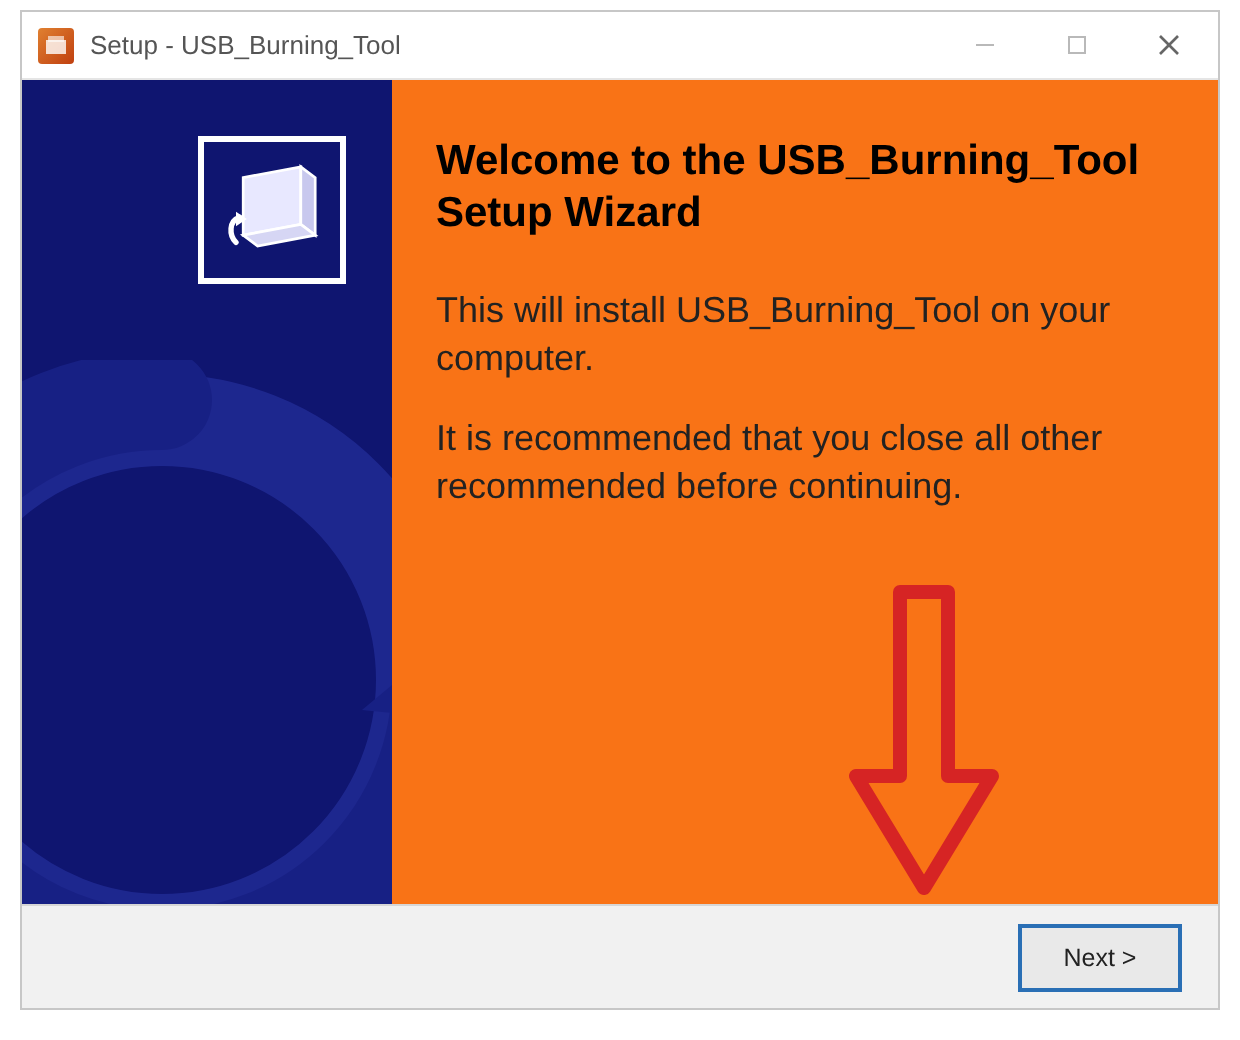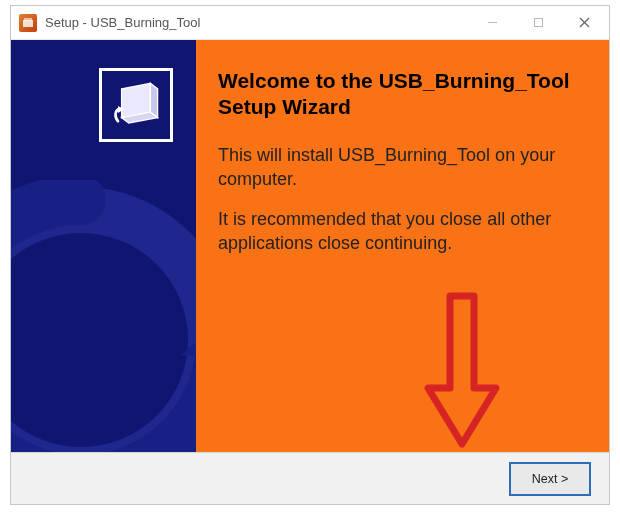--- a/index.html
+++ b/index.html
@@ -183,21 +183,21 @@
           <polygon points="14,44 46,38 54,44 22,50" fill="#d6d6f4" stroke="#fff" stroke-width="1.5"></polygon>
           <path d="M10 48 C 6 44, 6 36, 12 34" fill="none" stroke="#fff" stroke-width="3" stroke-linecap="round"></path>
           <polygon points="10,31 16,35 10,39" fill="#fff"></polygon>
         </svg>
       </div>
     </div>
 
     <div class="content">
       <h1 class="heading">Welcome to the USB_Burning_Tool Setup Wizard</h1>
       <p class="para">This will install USB_Burning_Tool on your computer.</p>
-      <p class="para">It is recommended that you close all other applications close continuing.</p>
+      <p class="para">It is recommended that you close all other recommended before continuing.</p>
     </div>
   </div>
 
   <div class="footer">
     <button class="btn primary">Next &gt;</button>
   </div>
 
   <div class="annotation-arrow">
     <svg viewBox="0 0 76 160">
       <g fill="none" stroke="#d62424" stroke-width="7" stroke-linejoin="round" stroke-linecap="butt">

